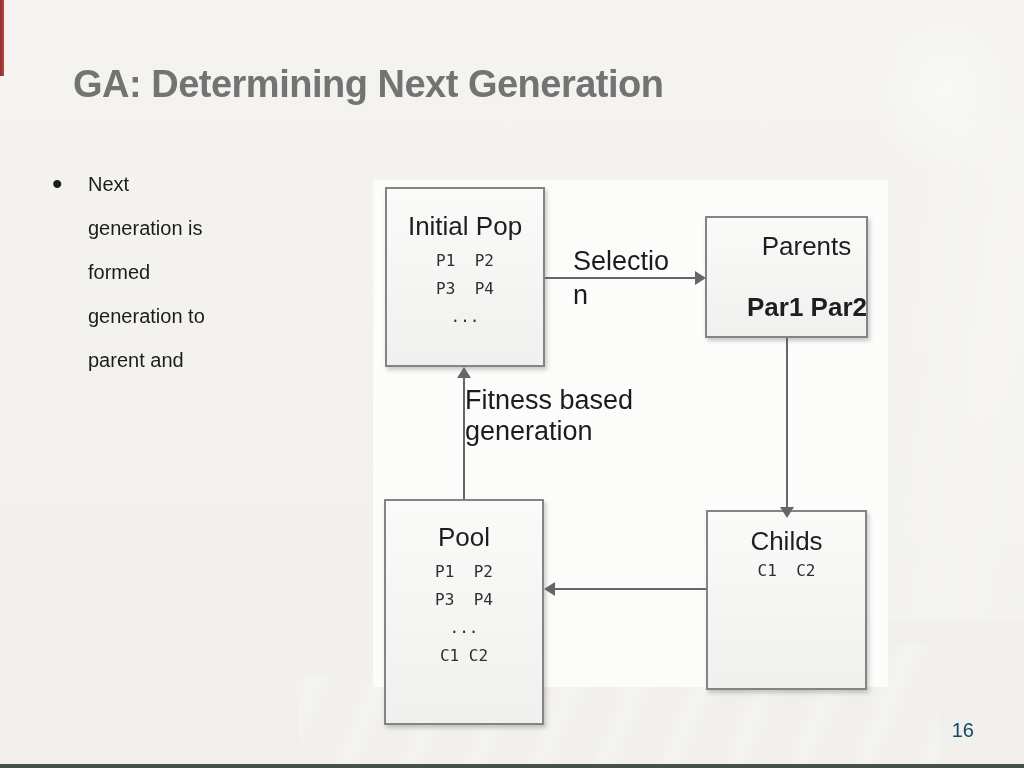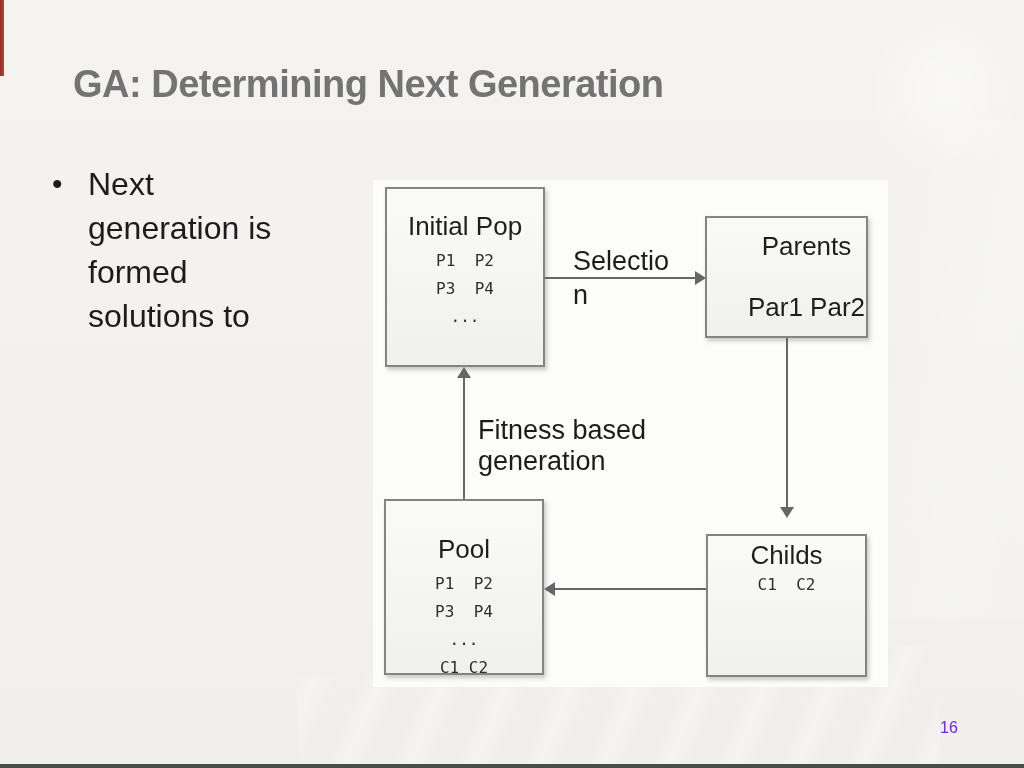--- a/index.html
+++ b/index.html
@@ -64,21 +64,21 @@
     position: absolute;
     left: 52px; top: 162px;
     font-size: 30px;
     line-height: 44px;
     color: #1c1c1c;
   }
   .bullet-text {
     position: absolute;
     left: 88px; top: 162px;
     width: 290px;
-    font-size: 32px;
+    font-size: 20px;
     font-weight: 300;
     line-height: 44px;
     color: #1c1c1c;
   }
 
   
   .diagram-panel {
     position: absolute;
     left: 373px; top: 180px;
     width: 515px; height: 507px;
@@ -88,41 +88,41 @@
   .dbox {
     position: absolute;
     border: 2px solid #848484;
     background: linear-gradient(180deg, #fafaf9 0%, #f0f0ef 100%);
     box-shadow: 2px 3px 4px rgba(110,110,110,0.35);
     box-sizing: border-box;
     text-align: center;
   }
   .box-initial-pop { left: 12px; top: 7px;   width: 160px; height: 180px; padding-top: 21px; }
   .box-parents     { left: 332px; top: 36px; width: 163px; height: 122px; padding-top: 12px; padding-left: 40px; }
-  .box-pool        { left: 11px; top: 319px; width: 160px; height: 176px; padding-top: 32px; }
-  .box-childs      { left: 333px; top: 354px; width: 161px; height: 143px; padding-top: 3px; }
+  .box-pool        { left: 11px; top: 319px; width: 160px; height: 226px; padding-top: 20px; }
+  .box-childs      { left: 333px; top: 330px; width: 161px; height: 180px; padding-top: 13px; }
 
   .box-title {
     font-size: 26px;
     font-weight: 300;
     line-height: 32px;
     color: #1e1e1e;
   }
   .box-row {
     font-family: "DejaVu Sans Mono", monospace;
     font-size: 16px;
     line-height: 28px;
     color: #2e2e2e;
     white-space: pre;
   }
   .box-row-first { margin-top: 5px; }
   .gothic-row {
     font-family: "Liberation Sans", sans-serif;
     font-size: 26px;
-    font-weight: 400;
+    font-weight: 700;
     color: #1e1e1e;
     margin-top: 30px;
     white-space: pre;
   }
 
   
   .aline { position: absolute; background: #666; }
   .ahead { position: absolute; width: 0; height: 0; }
 
   .sel-line   { left: 172px; top: 97px; width: 152px; height: 2px; }
@@ -149,31 +149,31 @@
                 border-left: 7px solid transparent;
                 border-right: 7px solid transparent; }
 
   .flow-label {
     position: absolute;
     font-size: 27px;
     font-weight: 400;
     color: #1c1c1c;
   }
   .label-selection   { left: 200px; top: 64px;  line-height: 34px; }
-  .label-replacement { left: 105px; top: 205px; line-height: 31px; margin-top: 30px; }
+  .label-replacement { left: 92px; top: 205px; line-height: 31px; }
 
   
   .page-number {
     position: absolute;
     left: 940px; top: 719px;
     width: 34px;
-    text-align: left;
-    font-size: 16px;
+    text-align: right;
+    font-size: 20px;
     font-weight: 300;
-    color: #6d28d9;
+    color: #0c4a6e;
   }
 
   
   .footer-bar {
     position: absolute;
     left: 0; bottom: 0;
     width: 1024px; height: 4px;
     background: #454f4b;
   }
 </style>
@@ -186,21 +186,22 @@
 
 <div class="accent-bar"></div>
 
 <h1 class="slide-title">GA: Determining Next Generation</h1>
 
 <span class="bullet-marker">•</span>
 <div class="bullet-text">
   <div>Next</div>
   <div>generation is</div>
   <div>formed</div>
-  <div>solutions to</div>
+  <div>generation to</div>
+  <div>parent and</div>
 </div>
 
 <div class="diagram-panel">
 
   <div class="dbox box-initial-pop">
     <div class="box-title">Initial Pop</div>
     <div class="box-row box-row-first">P1  P2</div>
     <div class="box-row">P3  P4</div>
     <div class="box-row">...</div>
   </div>

